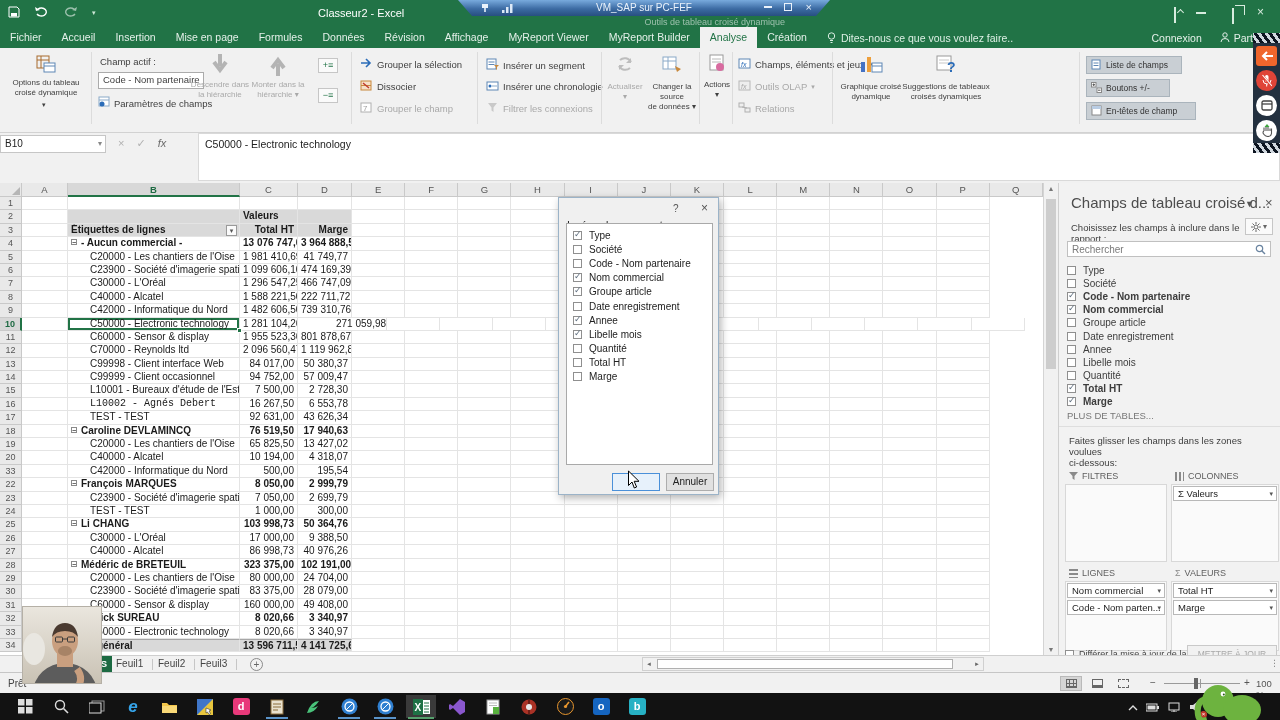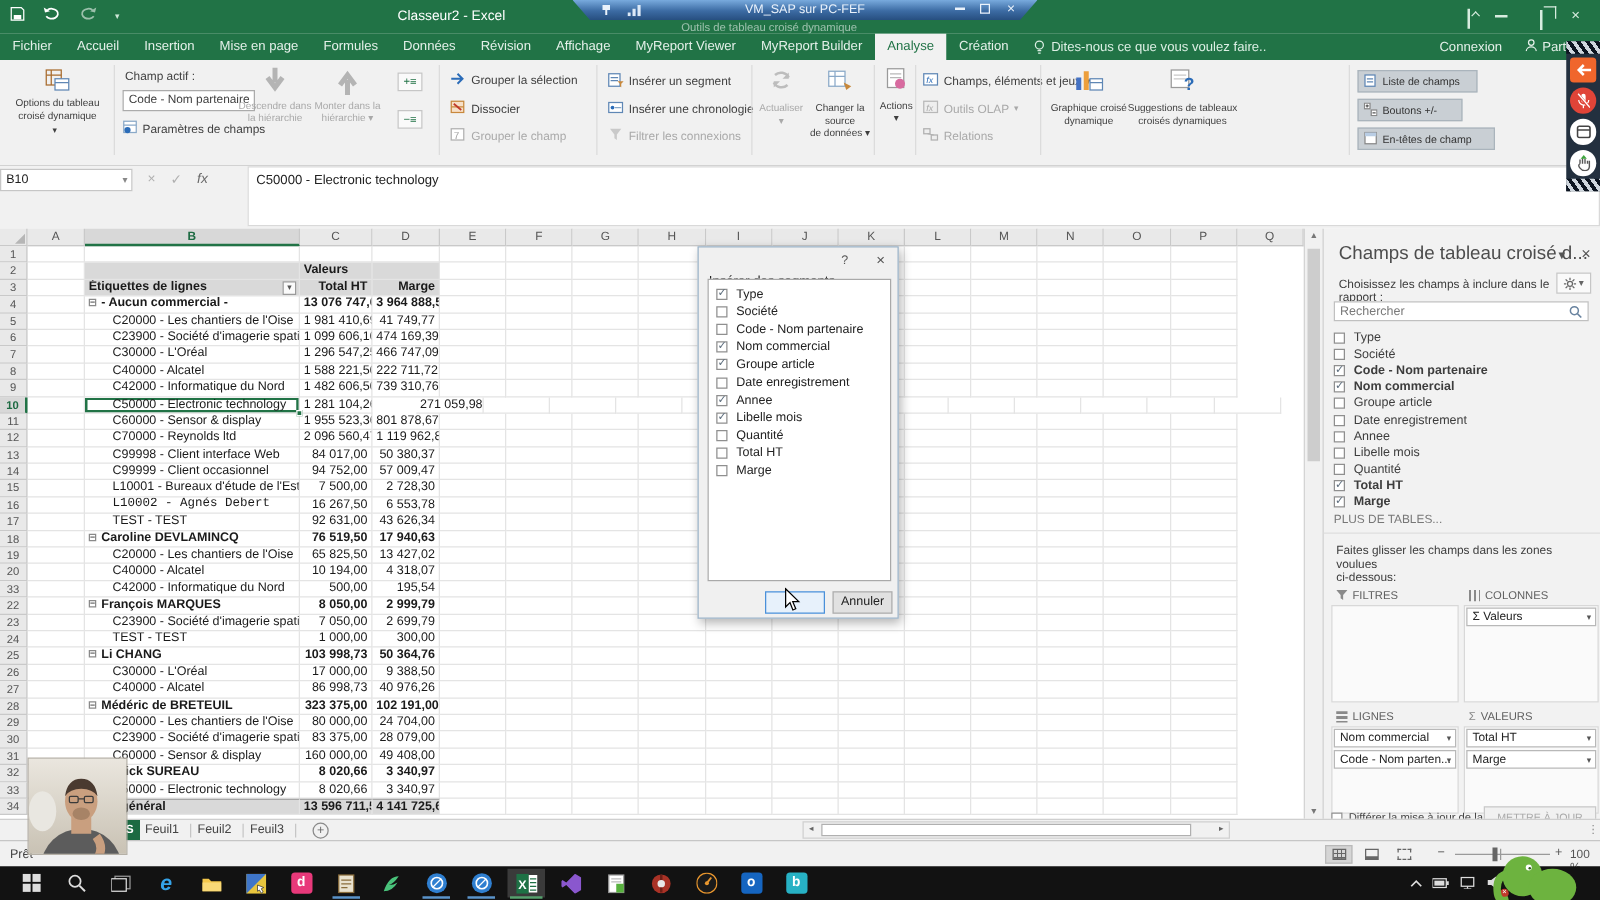--- a/index.html
+++ b/index.html
@@ -12,21 +12,21 @@
 #titlebar .qat{position:absolute;left:8px;top:4px;display:flex;gap:14px;align-items:center}
 #apptitle{position:absolute;left:318px;top:7px;font-size:11px;color:#fff}
 .winctl{position:absolute;top:5px;color:#d8ecdf;font-size:12px}
 .winrest{width:9px;height:9px;border:1px solid #d8ecdf;position:relative}
 .winrest:before{content:"";position:absolute;left:2px;top:-4px;width:9px;height:9px;border:1px solid #d8ecdf;border-bottom:none;border-left:none}
 .ribopt{width:11px;height:10px;border:1px solid #d8ecdf;position:relative}
 .ribopt:before{content:"";position:absolute;left:3px;top:2px;border:solid #d8ecdf;border-width:0 1px 1px 0;width:4px;height:4px;transform:rotate(-135deg)}
 
 #rdpbar{left:458px;top:0;width:372px;height:16px;background:linear-gradient(#78aadd 0%,#3c6ba3 55%,#274f80 100%);clip-path:polygon(0 0,100% 0,calc(100% - 14px) 100%,14px 100%);color:#eaf2fb;font-size:10px}
 #rdpbar .t{position:absolute;left:0;right:0;top:2px;text-align:center}
-#ctxlabel{left:545px;top:17px;width:240px;text-align:left;font-size:9px;color:rgba(255,255,255,.55)}
+#ctxlabel{left:545px;top:17px;width:240px;text-align:right;font-size:9px;color:rgba(255,255,255,.55)}
 
 #tabsrow{left:0;top:27px;width:1280px;height:21px;background:#217346;display:flex;align-items:stretch;color:#e4f0e9;font-size:10.5px}
 #tabsrow .tab{padding:4px 10px 0 10px;white-space:nowrap}
 #tabsrow .tab.active{background:#f1f1f1;color:#217346}
 #tellme{display:flex;align-items:center;gap:5px;padding:0 10px;color:#dcefe4}
 #acct{position:absolute;right:0;top:27px;height:21px;display:flex;align-items:center;gap:18px;color:#e4f0e9;font-size:10.5px;padding-right:6px}
 
 #ribbon{left:0;top:48px;width:1280px;height:85px;background:#f1f1f1;border-bottom:1px solid #d2d2d2;font-size:9.5px;color:#3f3f3f}
 .gsep{position:absolute;top:4px;height:72px;width:1px;background:#dcdcdc}
 .glabel{position:absolute;top:119px;font-size:9px;color:#7a7a7a;text-align:center}

